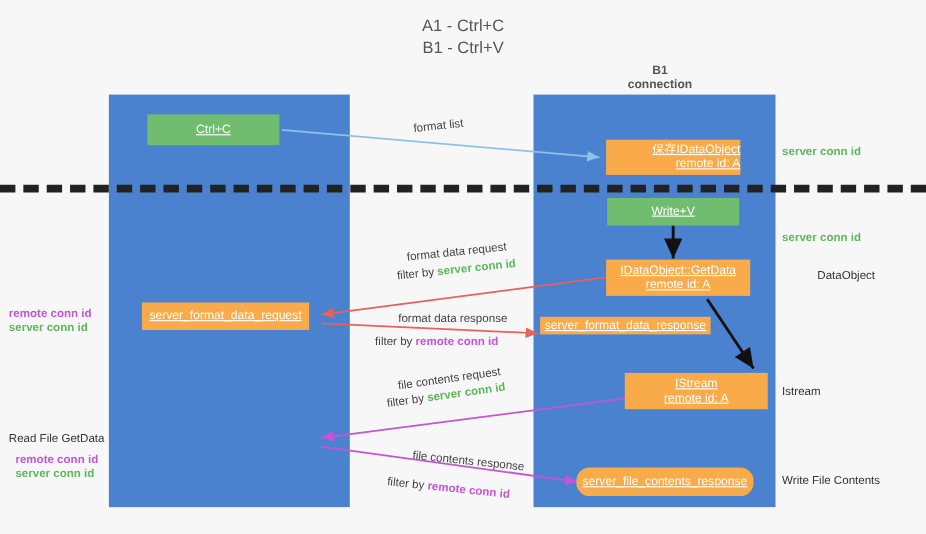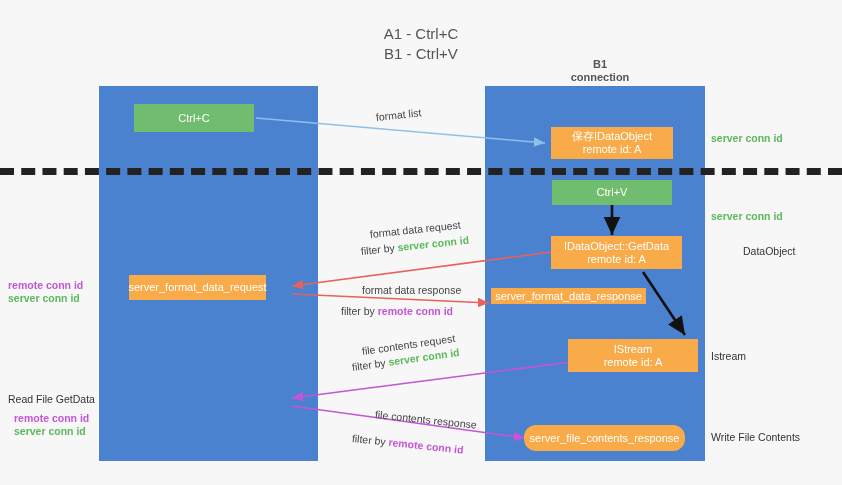--- a/index.html
+++ b/index.html
@@ -6,40 +6,40 @@
   body{
     width:842px;height:485px;
     background:#f7f7f7;
     font-family:"Liberation Sans", sans-serif;
     color:#444;
     overflow:hidden;
   }
   #stage{position:relative;width:842px;height:485px;}
 
   .title{
-    position:absolute;left:0;top:24px;width:842px;
+    position:absolute;left:0;top:14px;width:842px;
     text-align:center;font-size:15px;line-height:20px;color:#555;
   }
 
   .col-head{
     position:absolute;text-align:center;font-size:11px;line-height:13px;color:#555;
   }
   .col-head .l1{display:block;}
   .col-head .l2{display:block;}
 
   .lane{
     position:absolute;background:#4a82d0;
   }
 
   .box{
     position:absolute;
     display:flex;align-items:center;justify-content:center;
     flex-direction:column;
     color:#ffffff;font-size:11px;line-height:13px;
-    text-align:center;box-sizing:border-box;
+    text-align:center;box-sizing:border-box;text-decoration:underline;
   }
   .box.green{background:#70bd70;}
   .box.orange{background:#f9ab4a;}
   .box .sub{display:block;}
 
   .divider{
     position:absolute;left:0;top:168px;width:842px;height:0;
     border-top:7px dashed #222;
   }
 
@@ -106,32 +106,32 @@
 
     <line x1="292" y1="406" x2="525" y2="438" stroke="#c455d6" stroke-width="1.6" marker-end="url(#ah-mag)"></line>
   </svg>
 
   <div class="divider"></div>
 
   <div class="box green" style="left:134px;top:104px;width:120px;height:28px;">
     <span>Ctrl+C</span>
   </div>
 
-  <div class="box orange" style="left:129px;top:275px;width:137px;height:25px;text-align:center;">
+  <div class="box orange" style="left:129px;top:275px;width:152px;height:25px;text-align:center;">
     <span>server_format_data_request</span>
   </div>
 
 
-  <div class="box orange" style="left:551px;top:127px;width:122px;height:32px;">
+  <div class="box orange" style="left:551px;top:127px;width:122px;height:32px;align-items:flex-end;">
     <span>保存IDataObject</span>
     <span class="sub">remote id: A</span>
   </div>
 
   <div class="box green" style="left:552px;top:180px;width:120px;height:25px;">
-    <span>Ctrl+V</span>
+    <span>Write+V</span>
   </div>
 
   <div class="box orange" style="left:551px;top:236px;width:131px;height:33px;">
     <span>IDataObject::GetData</span>
     <span class="sub">remote id: A</span>
   </div>
 
   <div class="box orange" style="left:491px;top:288px;width:155px;height:16px;">
     <span>server_format_data_response</span>
   </div>

